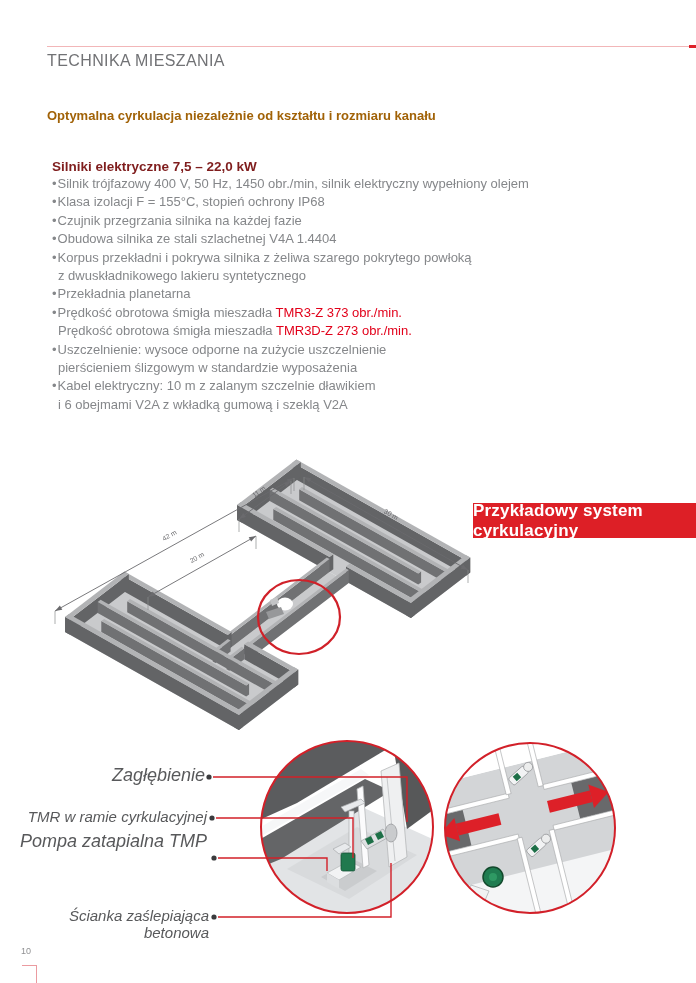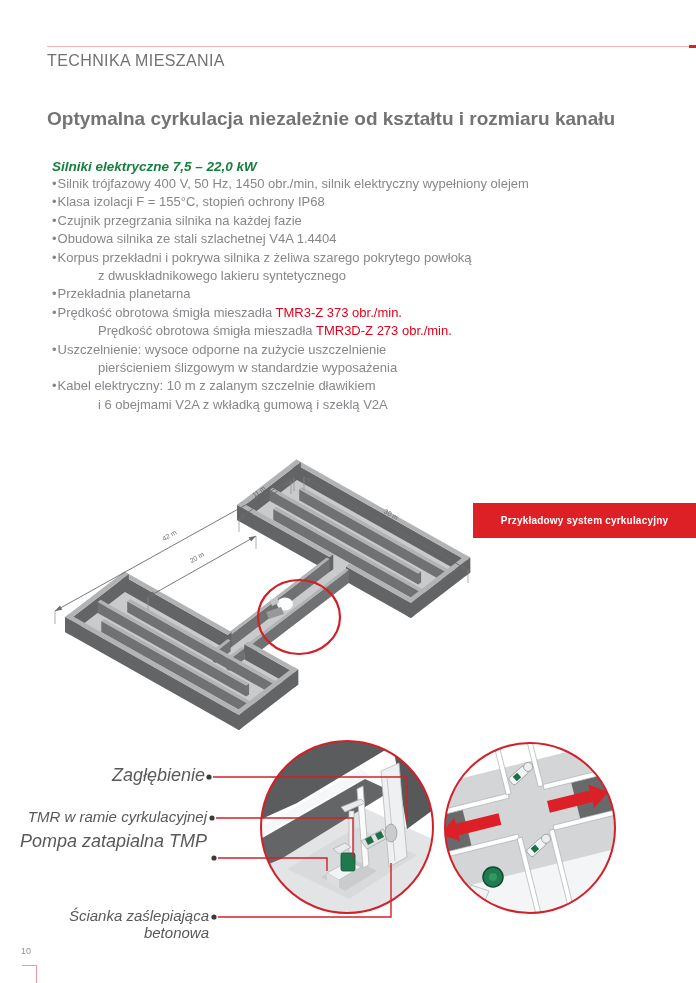--- a/index.html
+++ b/index.html
@@ -2,30 +2,30 @@
 <html><head>
 <meta charset="utf-8">
 <style>
   html,body{margin:0;padding:0;background:#fff;}
   .page{position:relative;width:696px;height:983px;background:#fff;overflow:hidden;
         font-family:"Liberation Sans",sans-serif;}
   .hairline{position:absolute;left:47px;top:46px;width:642px;height:1px;background:#f2b6b8;}
   .hairline-tip{position:absolute;left:689px;top:45px;width:7px;height:3px;background:#dd2028;}
   .section-header{position:absolute;left:47px;top:52px;font-size:16px;letter-spacing:.4px;
         color:#717275;}
-  .page-title{position:absolute;left:47px;top:108px;font-size:19px;font-weight:bold;color:#737373;}
-  .spec-heading{position:absolute;left:52px;top:159px;font-size:13.5px;font-weight:bold;color:#15803d;font-style:italic;}
+  .page-title{position:absolute;left:47px;top:108px;font-size:13px;font-weight:bold;color:#a16207;}
+  .spec-heading{position:absolute;left:52px;top:159px;font-size:13.5px;font-weight:bold;color:#7f1d1d;}
   .spec-list{position:absolute;left:52px;top:175px;width:616px;}
   .spec-line{font-size:13px;line-height:18.4px;color:#85878a;white-space:nowrap;}
   .spec-line .red{color:#e2001a;}
-  .spec-line.cont{padding-left:6px;margin-left:40px;}
+  .spec-line.cont{padding-left:6px;}
   .bullet-dot{margin-right:1px;}
   #diagram{position:absolute;left:0;top:455px;width:696px;height:320px;z-index:1;}
   .badge{position:absolute;left:473px;top:503px;width:223px;height:35px;background:#dd1f26;
-        color:#fff;font-size:10px;font-weight:bold;display:flex;align-items:center;
+        color:#fff;font-size:17px;font-weight:bold;display:flex;align-items:center;
         justify-content:center;letter-spacing:.2px;z-index:2;}
   .circle-illu{position:absolute;z-index:1;}
   #circle1{left:257px;top:737px;width:180px;height:180px;}
   #circle2{left:441px;top:739px;width:178px;height:178px;}
   #leader-overlay{position:absolute;left:0;top:730px;width:696px;height:253px;z-index:3;
         pointer-events:none;}
   .callout{position:absolute;text-align:right;color:#58595b;z-index:2;font-style:italic;}
   .callout.big{font-size:18px;}
   .callout.small{font-size:15px;}
   #callout-0{left:0;width:205px;top:765px;}

